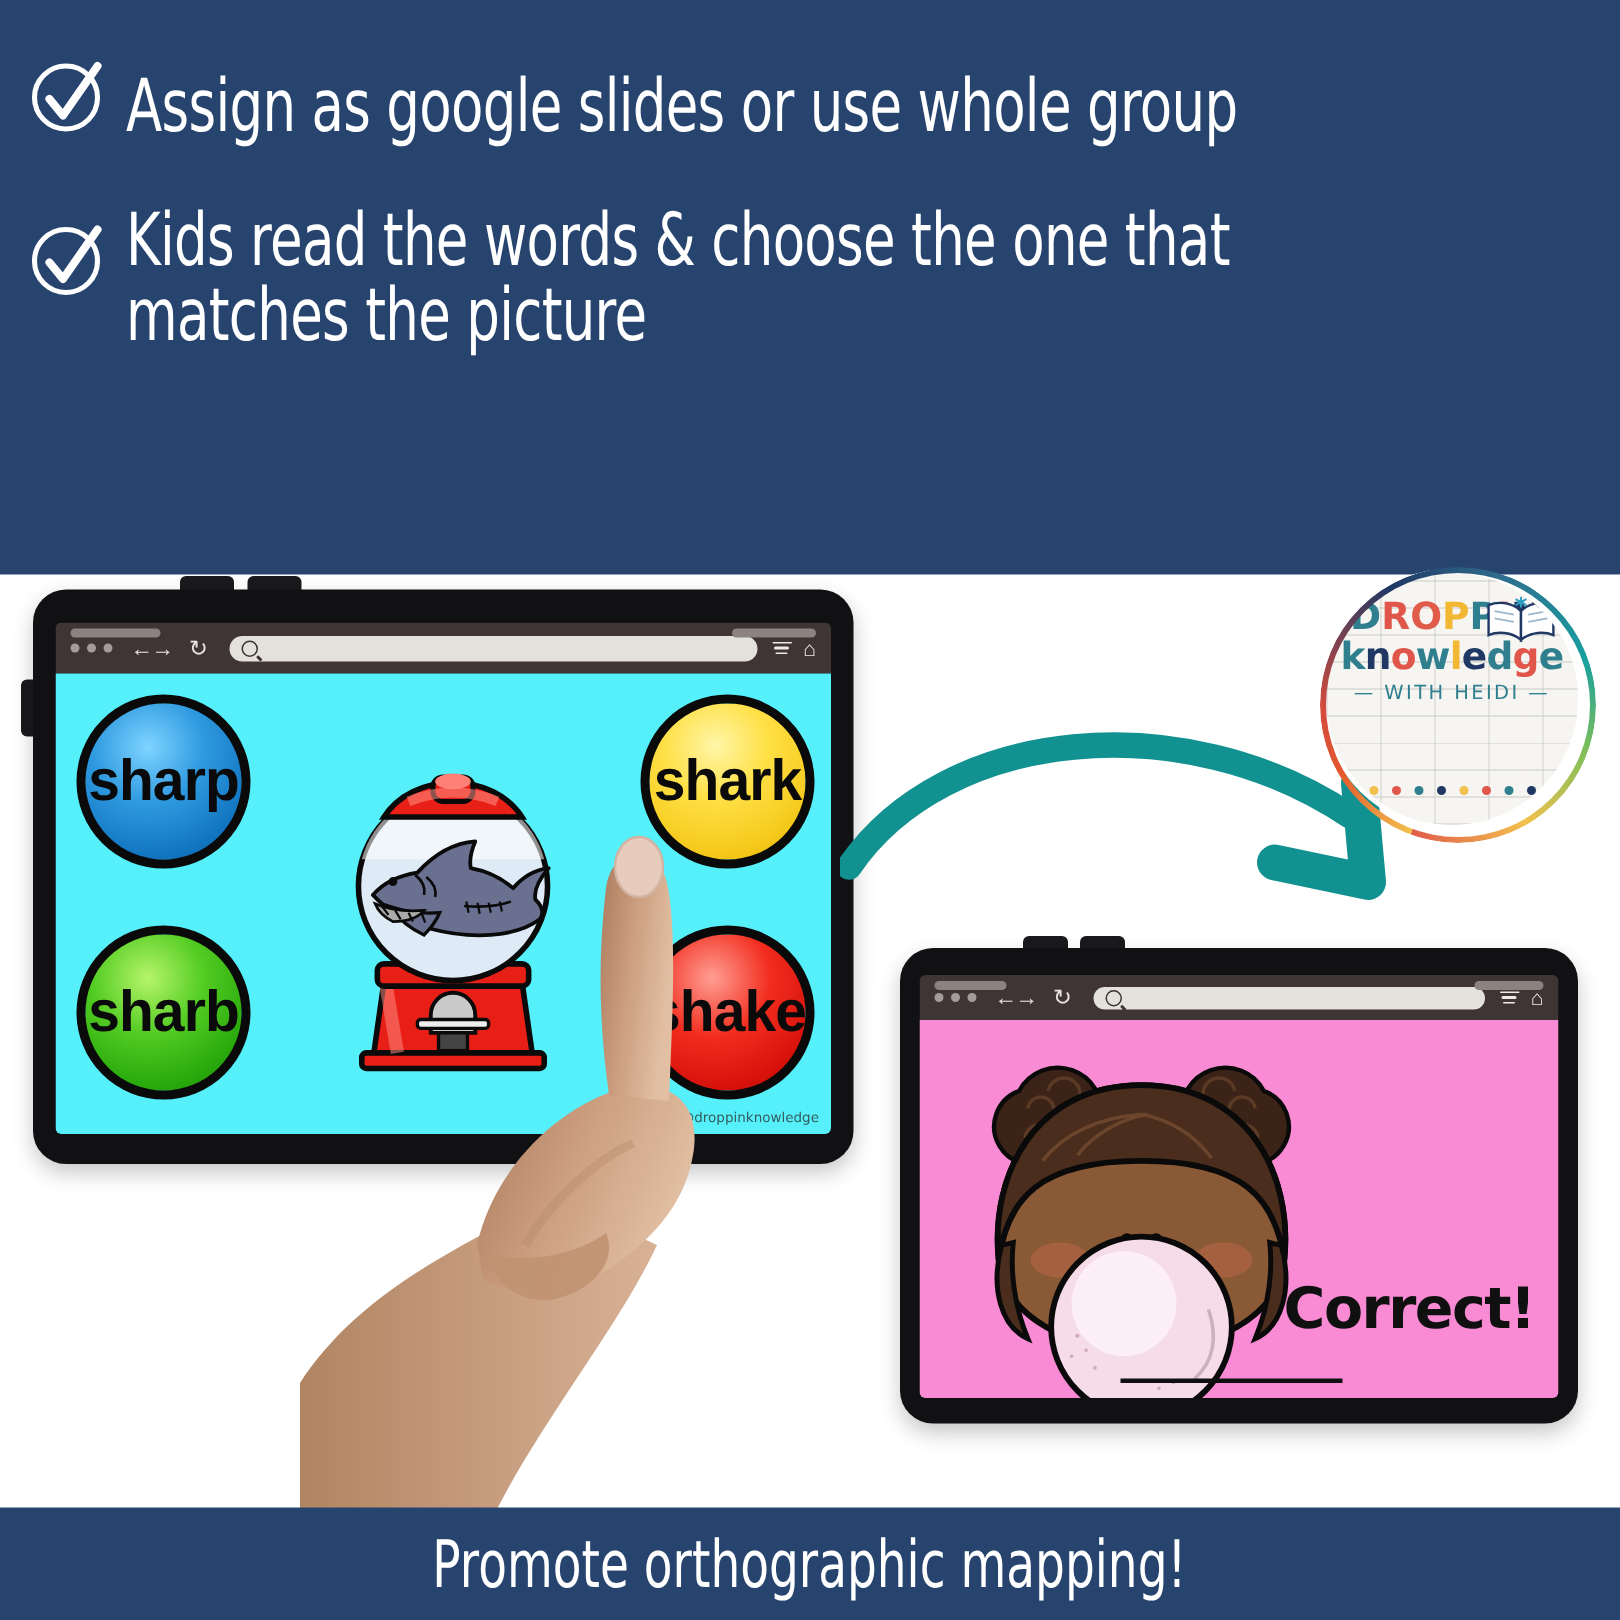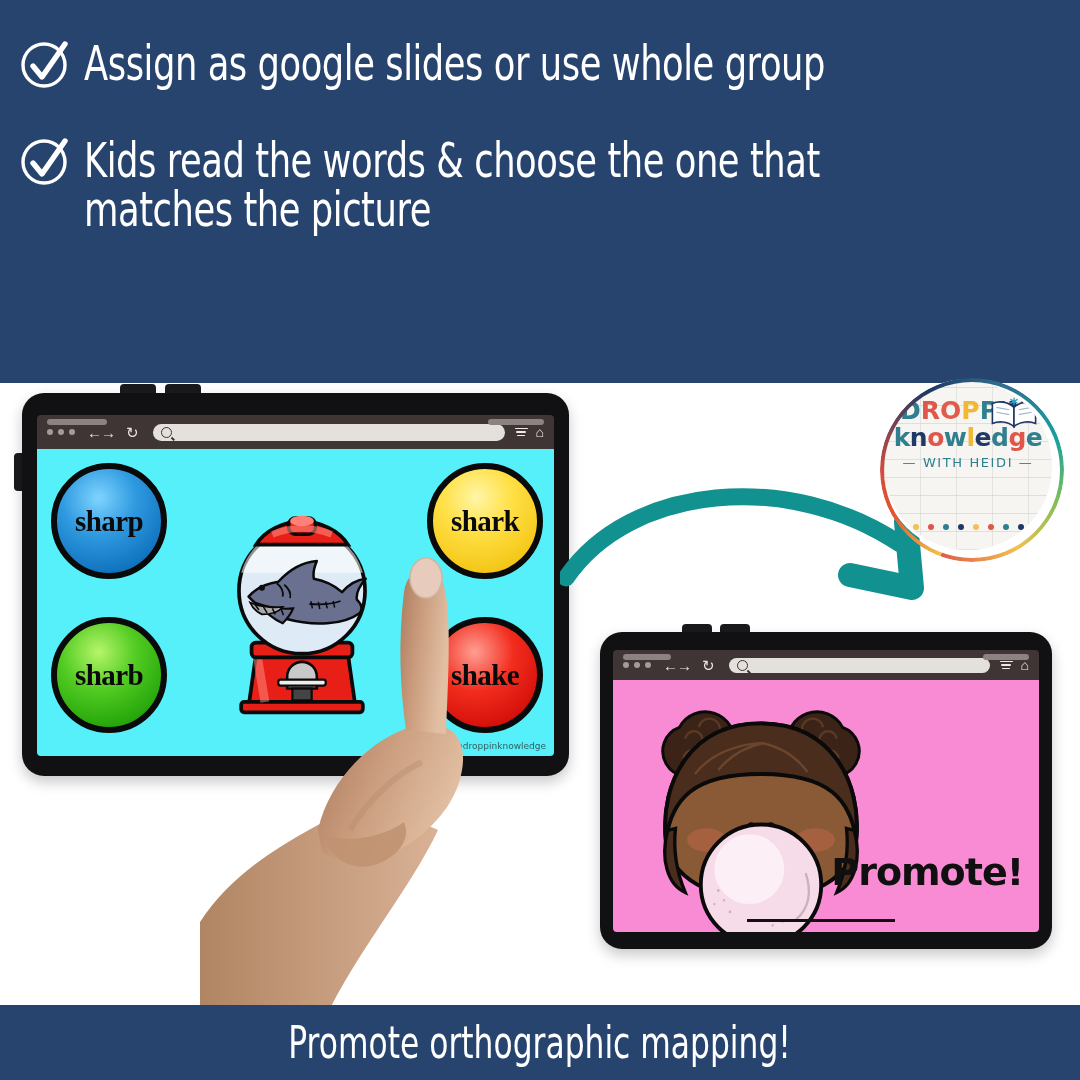--- a/index.html
+++ b/index.html
@@ -11,21 +11,21 @@
     position:relative;
   }
   .stage{position:absolute;inset:0;width:1080px;height:1080px;overflow:hidden;background:#fff;}
 
   
   .header{
     position:absolute;left:0;top:0;width:1080px;height:383px;
     background:#27446f;
   }
   .bullet{
-    position:absolute;display:flex;align-items:flex-start;color:#fff;
+    position:absolute;display:flex;align-items:center;color:#fff;
   }
   .check-icon{flex:0 0 auto;width:56px;height:56px;margin-right:10px;}
   .check-icon svg{display:block;width:56px;height:56px;}
   .bullet-text{
     font-family:"DejaVu Sans", sans-serif;
     font-weight:400;
     color:#ffffff;
     line-height:1.02;
     letter-spacing:-0.5px;
     white-space:pre-line;
@@ -129,22 +129,22 @@
   .page{position:absolute;left:0;right:0;bottom:0;}
 
   
   .gball{
     position:absolute;border-radius:50%;
     border:6px solid #0a0a0a;
     display:flex;align-items:center;justify-content:center;
     box-sizing:border-box;
   }
   .gball span{
-    font-family:Liberation Serif, serif;font-weight:bold;
-    color:#0a0a0a;font-size:29px;letter-spacing:-.6px;
+    font-family:Liberation Sans, sans-serif;font-weight:bold;
+    color:#0a0a0a;font-size:38px;letter-spacing:-.6px;
     transform:scaleY(1.02);
   }
   .gb-blue{background:radial-gradient(circle at 40% 28%, #7fd4ff 0%, #2f9ae0 38%, #1275c0 75%, #0c5c9c 100%);}
   .gb-green{background:radial-gradient(circle at 40% 28%, #b6f56a 0%, #53cc23 38%, #28a80c 75%, #1c8a07 100%);}
   .gb-yellow{background:radial-gradient(circle at 42% 27%, #fff6a8 0%, #ffe046 36%, #f5c91b 74%, #e0b000 100%);}
   .gb-red{background:radial-gradient(circle at 40% 28%, #ff9e93 0%, #f22d1e 40%, #d4100a 78%, #b00905 100%);}
 
   .watermark{
     position:absolute;font-family:"DejaVu Sans", sans-serif;font-size:9px;color:#2a2a2a;opacity:.75;
   }
@@ -376,21 +376,21 @@
           <g fill="#d0a9bb">
             <circle cx="96" cy="212" r="1.4"></circle>
               <circle cx="102" cy="222" r="1.2"></circle>
               <circle cx="92" cy="226" r="1.2"></circle>
             <circle cx="108" cy="234" r="1.3"></circle>
               <circle cx="152" cy="248" r="1.2"></circle>
               <circle cx="162" cy="244" r="1.2"></circle>
           </g>
         </svg>
 
-        <div class="correct-text" style="right:16px;bottom:38px;">Promote!</div>
+        <div class="correct-text" style="right:16px;bottom:38px;">Correct!</div>
         <div class="correct-underline" style="left:134px;bottom:10px;width:148px;"></div>
       </div>
     </div>
   </div>
 
   <div class="hand-wrap">
     <svg viewBox="0 0 330 500" style="width:330px;height:500px;">
       <defs>
         <linearGradient id="skin" x1="0" y1="0" x2="1" y2="0.4">
           <stop offset="0%" stop-color="#a97a5c"></stop>

